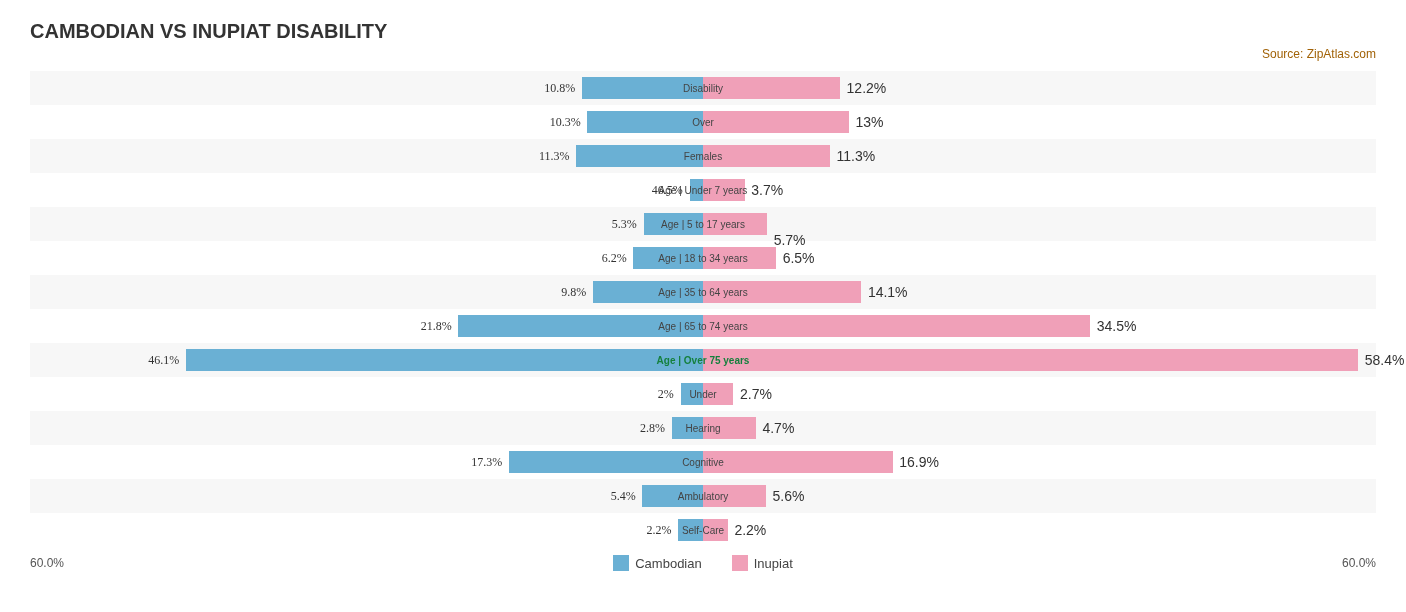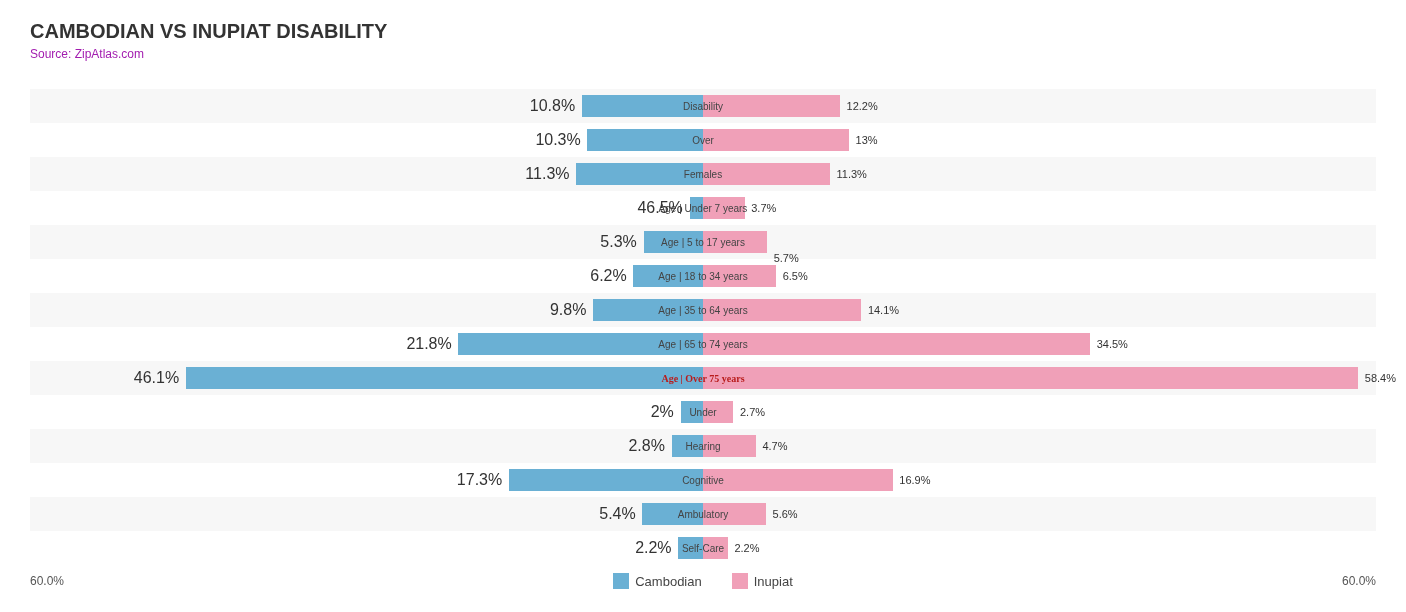--- a/index.html
+++ b/index.html
@@ -11,23 +11,23 @@
       padding: 20px 30px;
     }
     .chart-title {
       font-size: 20px;
       font-weight: bold;
       color: #333;
       margin-bottom: 4px;
     }
     .source {
       font-size: 12px;
-      color: #a21caf;
-      text-align: left;
-      margin-bottom: 28px;
+      color: #a16207;
+      text-align: right;
+      margin-bottom: 10px;
     }
     .chart-area {
       position: relative;
       width: 100%;
     }
     .row {
       display: flex;
       align-items: center;
       height: 34px;
       position: relative;
@@ -61,31 +61,32 @@
       position: absolute;
       left: 50%;
       height: 22px;
       background: #f0a0b8;
       top: 50%;
       transform: translateY(-50%);
     }
     .value-left {
       position: absolute;
       right: 50%;
-      font-size: 16px;
+      font-size: 12px;
       color: #333;
       top: 50%;
       transform: translateY(-50%);
       white-space: nowrap;
       z-index: 10;
+      font-family: Liberation Serif, serif;
     }
     .value-right {
       position: absolute;
       left: 50%;
-      font-size: 11px;
+      font-size: 14px;
       color: #333;
       top: 50%;
       transform: translateY(-50%);
       white-space: nowrap;
       z-index: 10;
     }
     .footer {
       display: flex;
       justify-content: center;
       align-items: center;
@@ -176,21 +177,21 @@
     <div class="row">
       <div class="bar-left" style="width: 18.1667%;"></div>
       <div class="bar-right" style="width: 28.75%;"></div>
       <span class="label-center">Age | 65 to 74 years</span>
       <span class="value-left" style="margin-right: 18.6667%;">21.8%</span>
       <span class="value-right" style="margin-left: 29.25%;">34.5%</span>
     </div>
     <div class="row">
       <div class="bar-left" style="width: 38.4167%;"></div>
       <div class="bar-right" style="width: 48.6667%;"></div>
-      <span class="label-center" style="color: #b91c1c; font-weight: bold; font-family: Liberation Serif, serif;">Age | Over 75 years</span>
+      <span class="label-center" style="color: #15803d; font-weight: bold;">Age | Over 75 years</span>
       <span class="value-left" style="margin-right: 38.9167%;">46.1%</span>
       <span class="value-right" style="margin-left: 49.1667%;">58.4%</span>
     </div>
     <div class="row">
       <div class="bar-left" style="width: 1.66667%;"></div>
       <div class="bar-right" style="width: 2.25%;"></div>
       <span class="label-center">Under</span>
       <span class="value-left" style="margin-right: 2.16667%;">2%</span>
       <span class="value-right" style="margin-left: 2.75%;">2.7%</span>
     </div>

